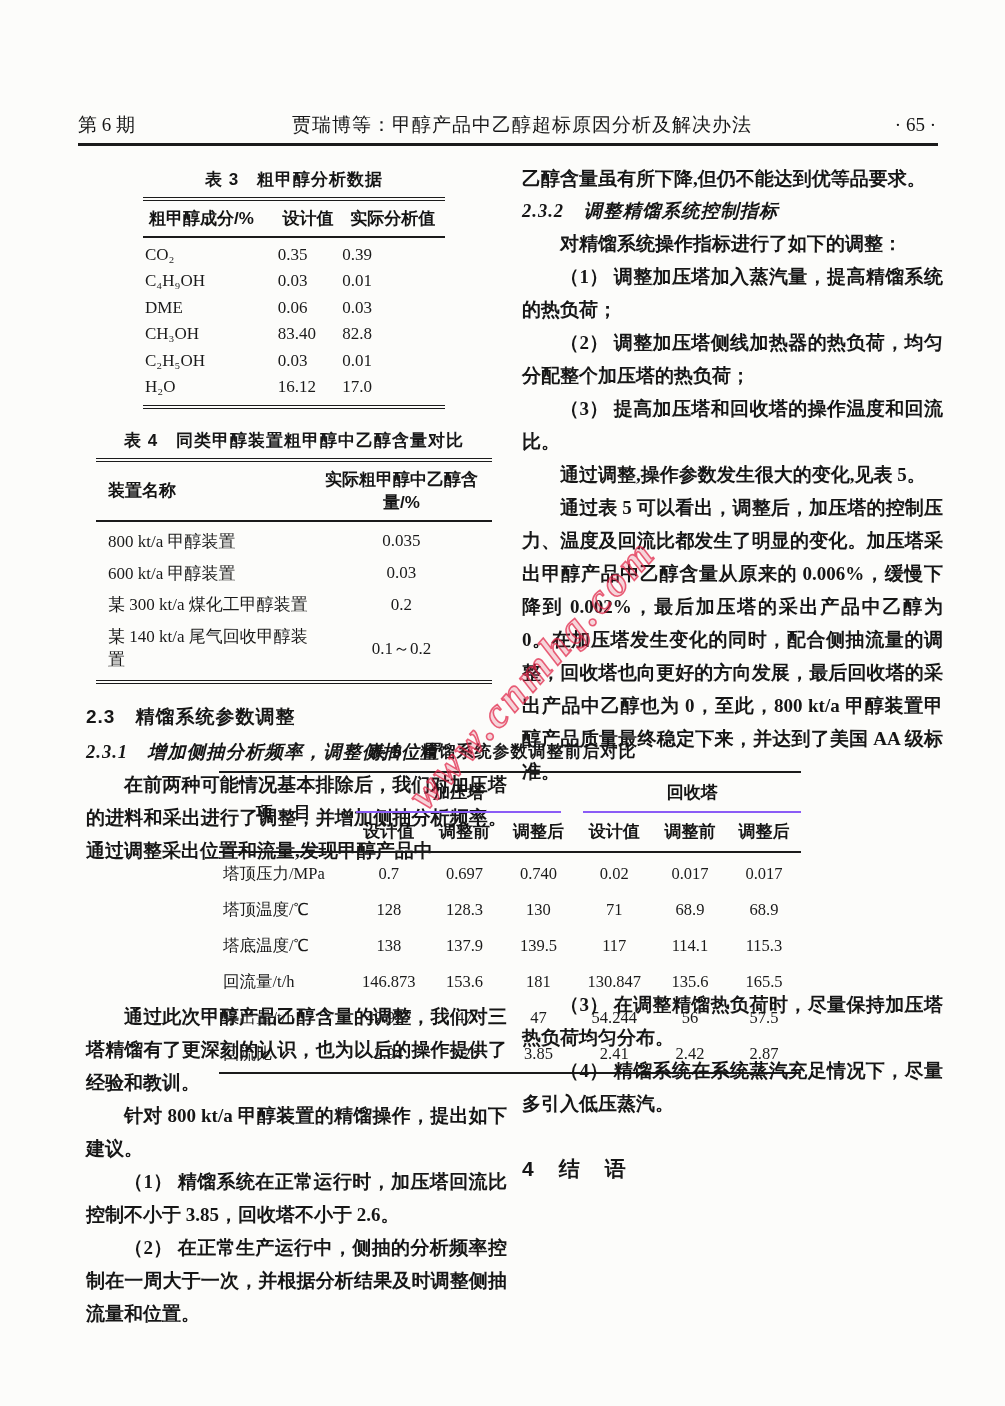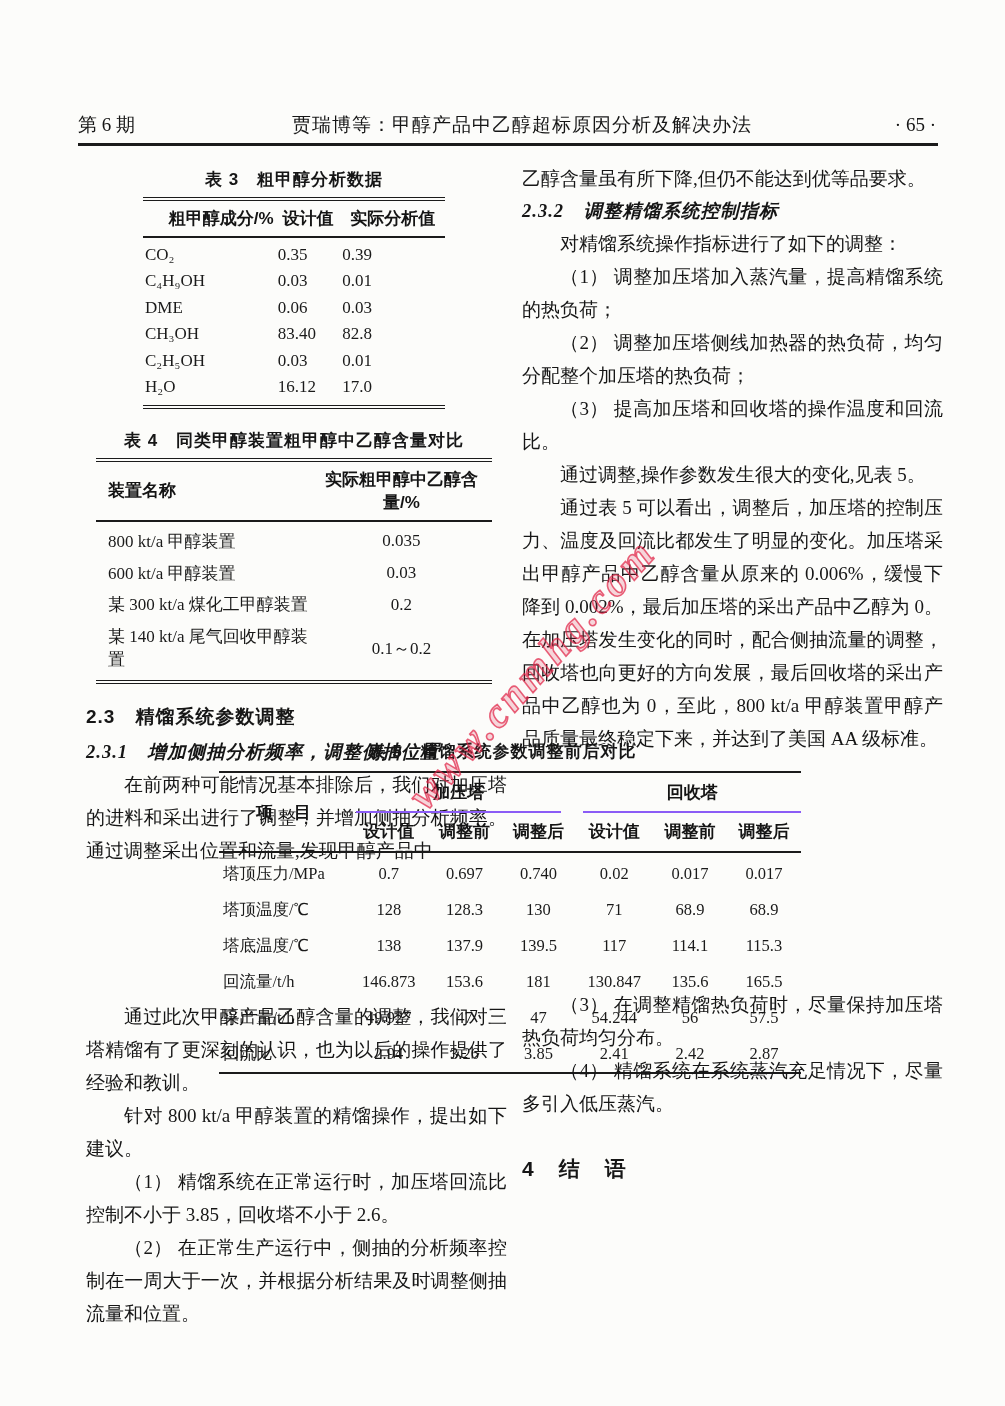--- a/index.html
+++ b/index.html
@@ -24,21 +24,21 @@
   .header-rule{
     position:absolute;top:143px;left:78px;width:860px;
     border-bottom:3.5px solid #1b1b1b;
   }
   
   .cols{position:absolute;left:78px;width:858px;display:flex;margin-left:8px;}
   .col{width:421px;}
   .col.left{margin-right:15px;}
   .top-cols{top:162px;}
   .bottom-cols{top:1000px;}
-  p{margin:0;font-size:19px;line-height:33px;text-align:justify;}
+  p{margin:0;font-size:19px;line-height:33px;text-align:justify;font-weight:bold;}
   p.indent{text-indent:2em;}
   p.noindent{text-indent:0;}
   
   .sec{
     font-family:"Liberation Sans", sans-serif;
     font-weight:bold;font-size:19px;line-height:30px;
     margin:10px 0 4px 0;letter-spacing:1px;
   }
   .subsec{
     font-style:italic;font-weight:bold;
@@ -58,21 +58,21 @@
   }
   table{border-collapse:collapse;}
   th{
     font-family:"Liberation Sans", sans-serif;
     font-weight:bold;font-size:17px;color:#141414;
   }
   td{font-size:17px;color:#1a1a1a;}
   
   .t3{width:302px;margin:5px 0 0 57px;border-top:4px double #1b1b1b;border-bottom:4px double #1b1b1b;}
   .t3 th{border-bottom:2px solid #1b1b1b;padding:6px 2px;text-align:center;}
-  .t3 th:first-child{text-align:right;padding-left:6px;}
+  .t3 th:first-child{text-align:left;padding-left:6px;}
   .t3 td{padding:3.2px 2px;text-align:left;}
   .t3 tbody tr:first-child td{padding-top:7px;}
   .t3 tbody tr:last-child td{padding-bottom:8px;}
   .tbl-title.t3t{margin-top:6px;width:302px;margin-left:57px;}
   .tbl-title.t4t{margin-top:20px;width:396px;margin-left:10px;}
   
   .t4{width:396px;margin:5px 0 0 10px;border-top:4px double #1b1b1b;border-bottom:4px double #1b1b1b;}
   .t4 th{border-bottom:2px solid #1b1b1b;padding:6px 2px;text-align:center;}
   .t4 th:first-child{text-align:left;padding-left:12px;}
   .t4 td{padding:4.4px 2px;text-align:center;}

